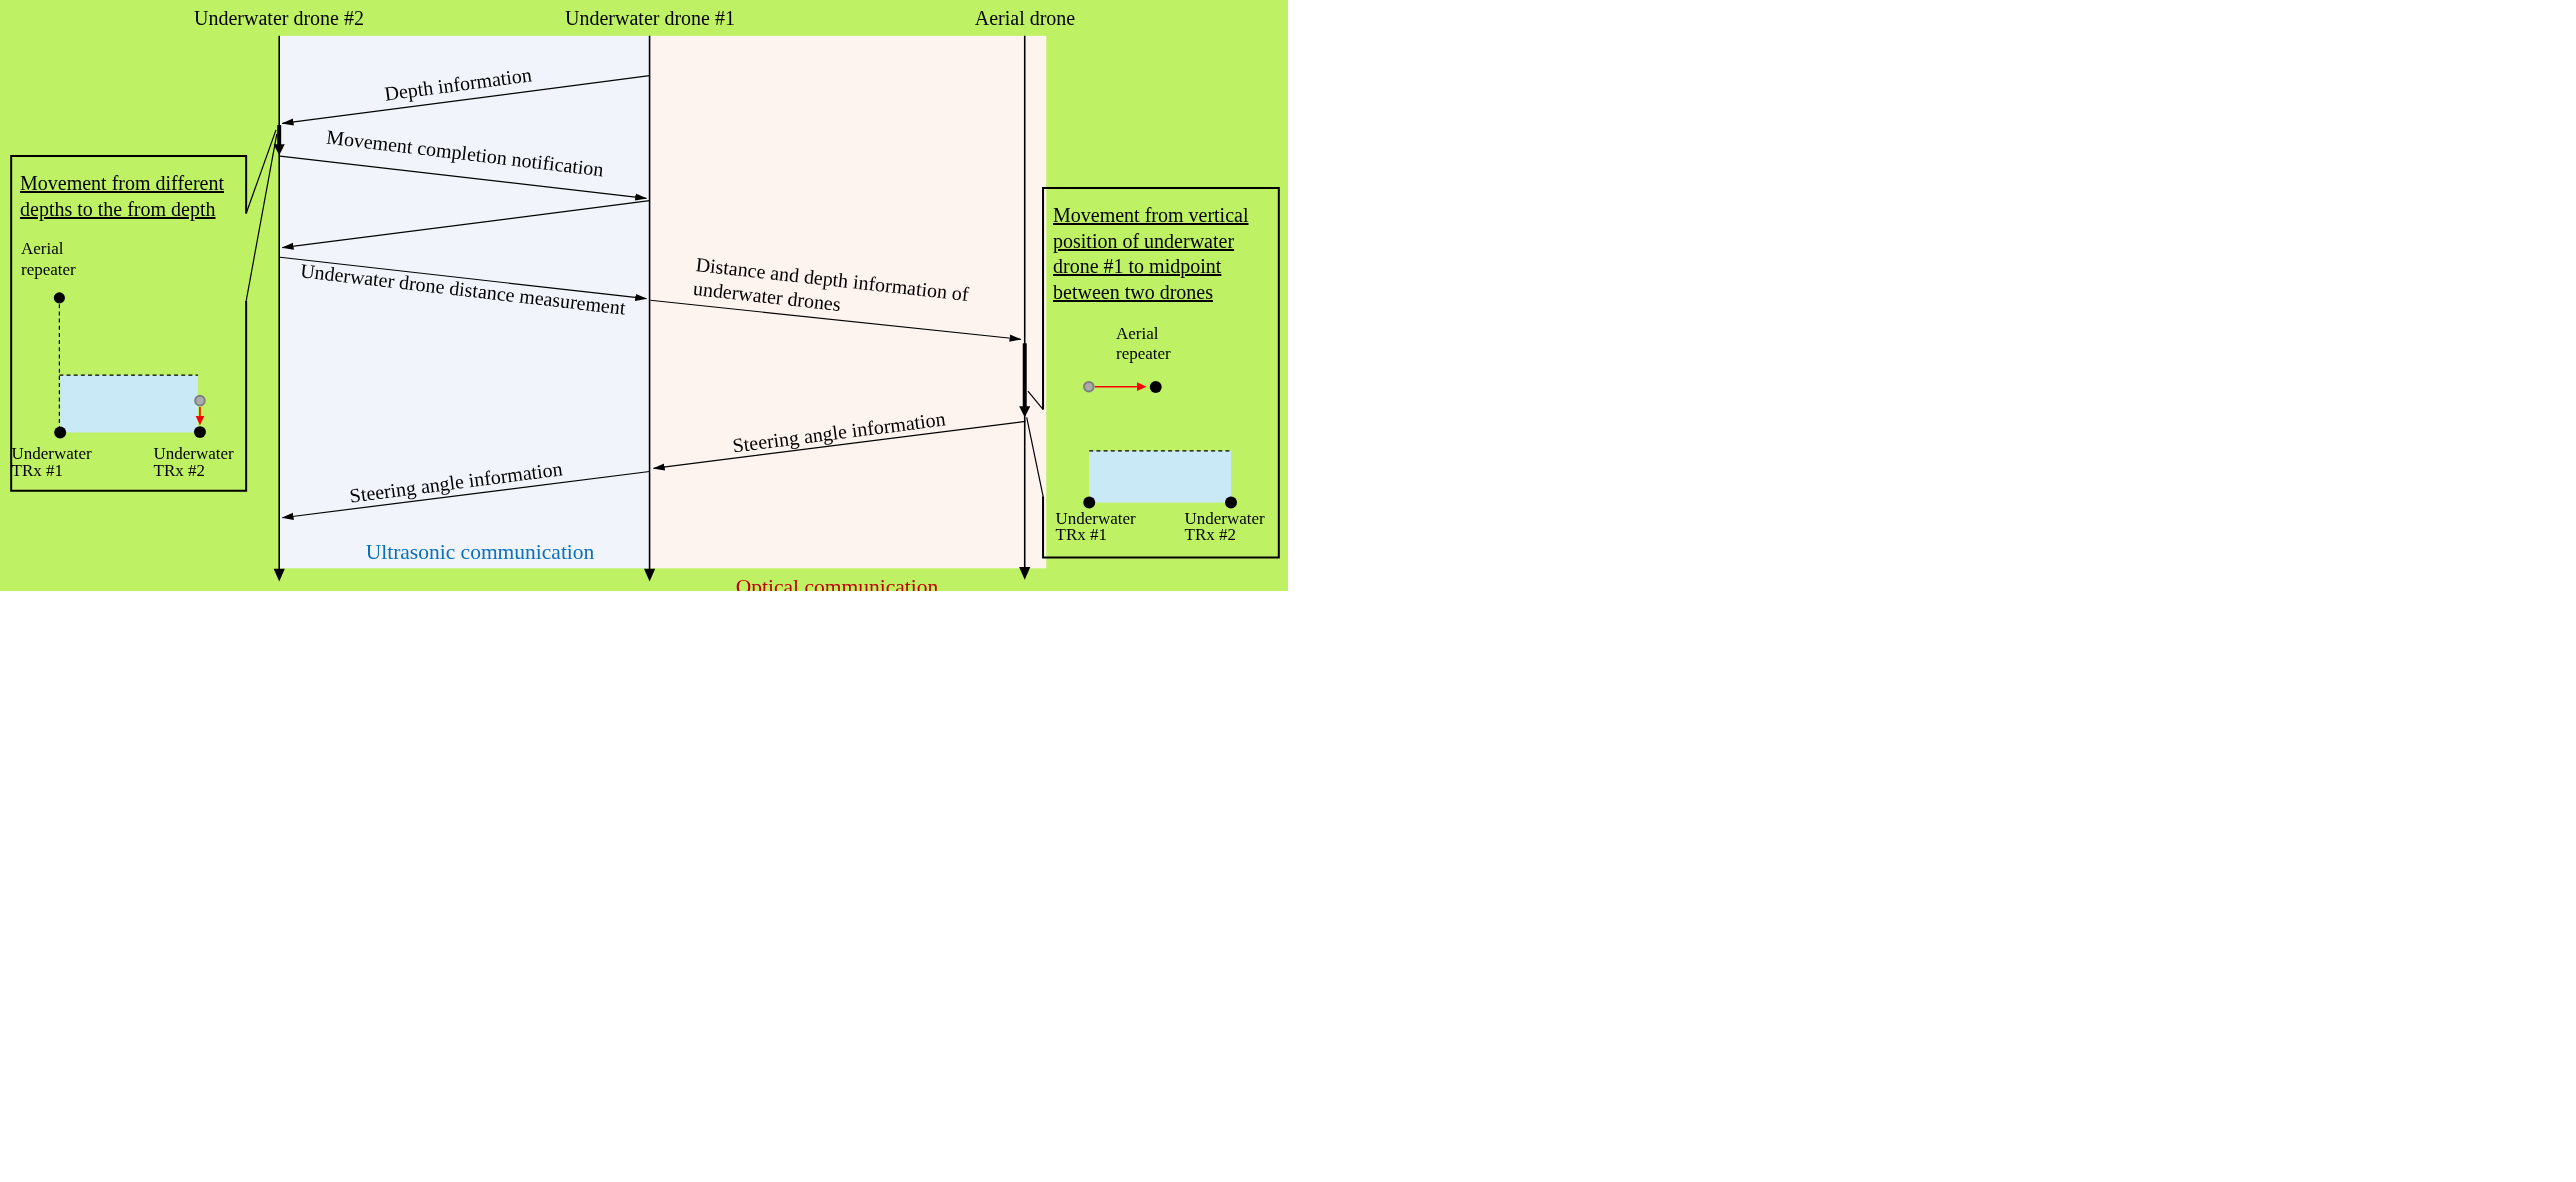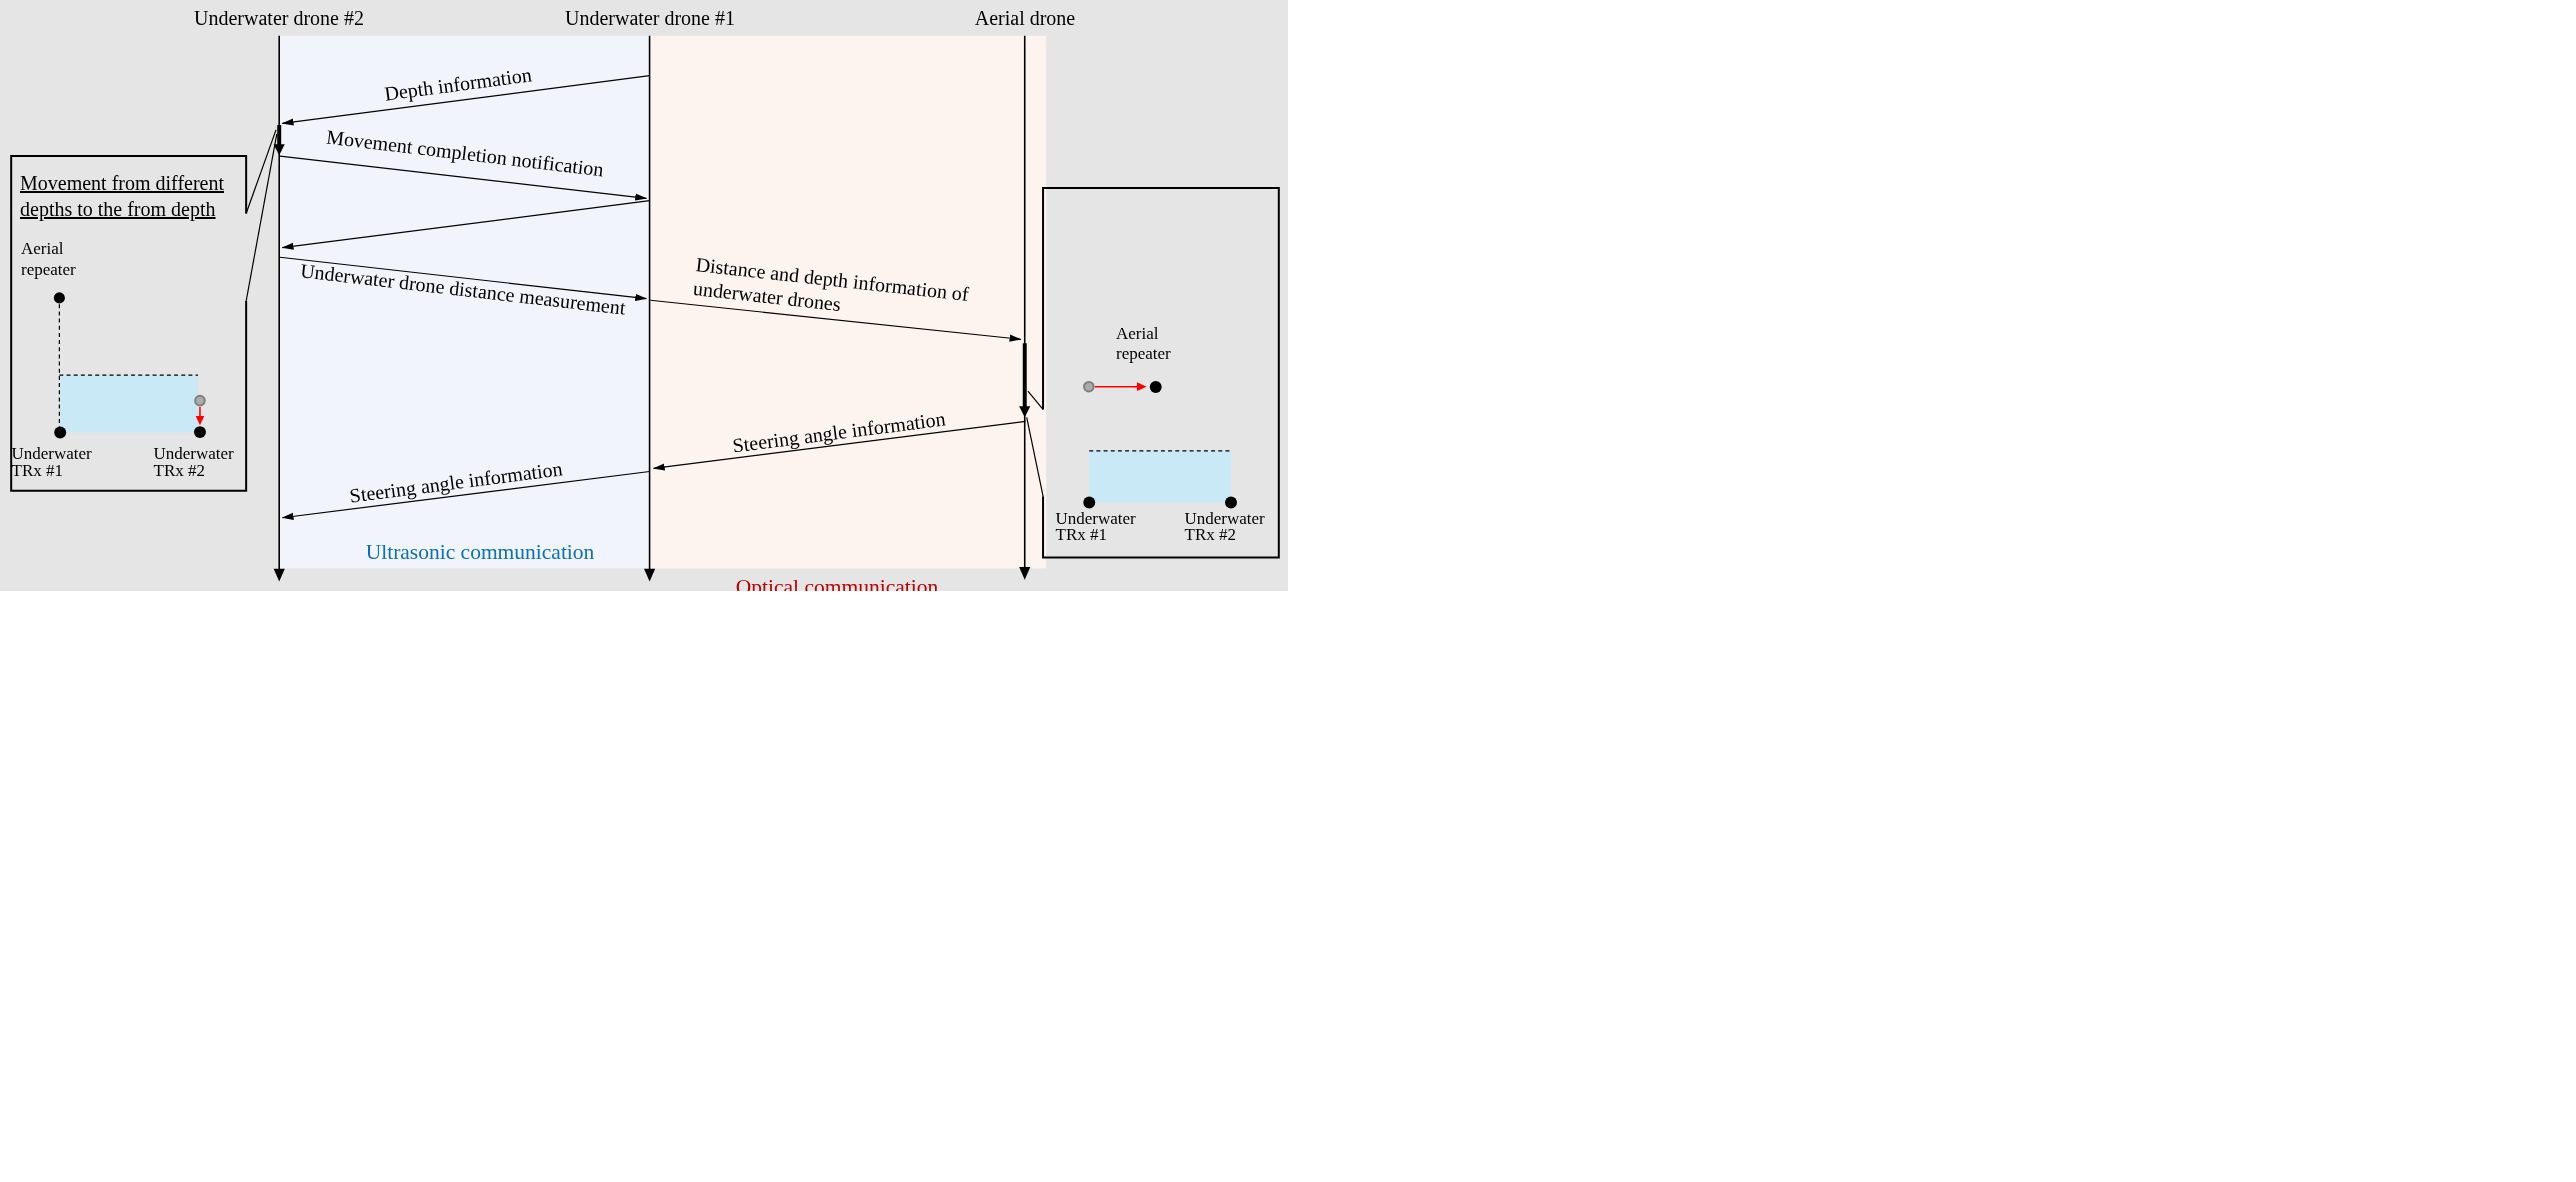--- a/index.html
+++ b/index.html
@@ -1,17 +1,17 @@
 <!DOCTYPE html>
 <html style="font-size:12.8px"><head>
 <meta charset="utf-8">
 <style>
   html,body{margin:0;padding:0;background:#ffffff;}
   .stage{
-    position:relative;width:1288px;height:591px;background:#e5e5e5;overflow:hidden;
+    position:relative;width:1288px;height:591px;background:#bef264;overflow:hidden;
     font-family:"Liberation Serif","DejaVu Serif",serif;color:#000;
   }
   .stage svg{position:absolute;left:0;top:0;}
   .lbl{position:absolute;white-space:nowrap;transform:translate(-50%,-50%);font-size:20px;line-height:1.1;}
   .hdr{position:absolute;white-space:nowrap;transform:translate(-50%,-50%);font-size:20px;}
   .zone-lbl{position:absolute;white-space:nowrap;transform:translate(-50%,-50%);font-size:21.5px;}
   .box-title{position:absolute;font-size:20px;line-height:25.5px;text-decoration:underline;}
   .box-title div{white-space:nowrap;}
   .small-lbl{position:absolute;font-size:17px;transform:translate(-50%,0);}
   .msg2{position:absolute;transform:translate(-50%,-50%) rotate(6.3deg);font-size:20px;line-height:24px;}
@@ -99,18 +99,24 @@
   <div class="zone-lbl" style="left:837px;top:551px;color:#C00000;margin-top:36px;">Optical communication</div>
 
   <div class="box-title" style="left:20px;top:171px;">
     <div>Movement from different</div>
     <div>depths to the from depth</div>
   </div>
   <div class="small-lbl" style="left:61px;top:238px;width:80px;line-height:21px;">Aerial repeater</div>
   <div class="small-lbl" style="left:56px;top:446px;width:89px;line-height:16.7px;">Underwater TRx #1</div>
   <div class="small-lbl" style="left:198px;top:446px;width:89px;line-height:16.7px;">Underwater TRx #2</div>
 
+  <div class="box-title" style="left:1053px;top:203px;">
+    <div>Movement from vertical</div>
+    <div>position of underwater</div>
+    <div>drone #1 to midpoint</div>
+    <div>between two drones</div>
+  </div>
   <div class="small-lbl" style="left:1156px;top:324px;width:80px;line-height:20px;">Aerial repeater</div>
   <div class="small-lbl" style="left:1100px;top:511px;width:89px;line-height:16px;">Underwater TRx #1</div>
   <div class="small-lbl" style="left:1229px;top:511px;width:89px;line-height:16px;">Underwater TRx #2</div>
 
 </div>
 
 
 </body></html>

